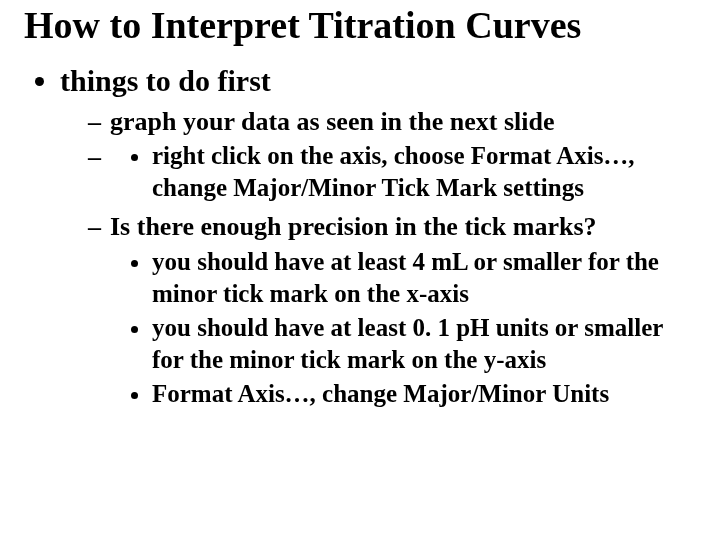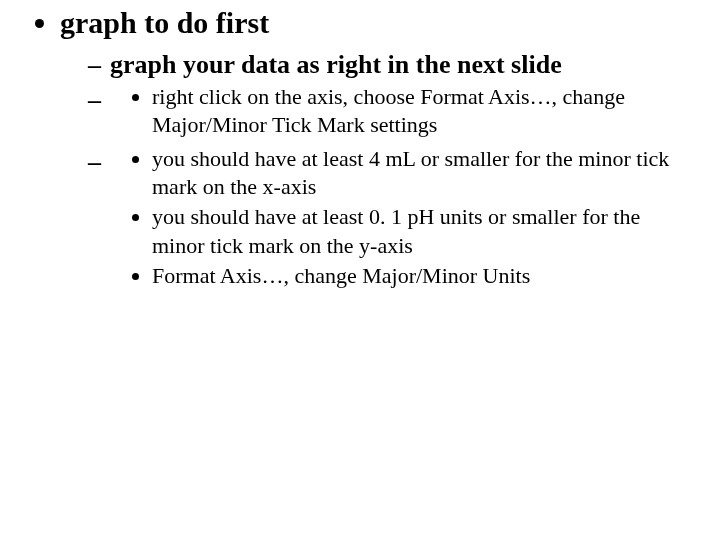--- a/index.html
+++ b/index.html
@@ -52,51 +52,53 @@
     position: absolute;
     left: 0;
     top: 0;
   }
   ul.level3 {
     list-style: disc;
     margin: 2px 0 6px 0;
     padding-left: 42px;
   }
   ul.level3 > li {
-    font-size: 22px;
-    font-weight: normal;
+    font-size: 25px;
+    font-weight: bold;
     line-height: 1.28;
     margin-bottom: 2px;
   }
 </style>
 </head>
 <body>
 
 <div class="slide">
 
+  <h1 class="title">How to Interpret Titration Curves</h1>
 
   <ul class="level1">
     <li>
-      <span>graph to do first</span>
+      <span>things to do first</span>
 
       <ul class="level2">
 
         <li>
-          <span>graph your data as right in the next slide</span>
+          <span>graph your data as seen in the next slide</span>
         </li>
 
         <li>
           <ul class="level3">
             <li>
               <span>right click on the axis, choose Format Axis…, change Major/Minor Tick Mark settings</span>
             </li>
           </ul>
         </li>
 
         <li>
+          <span>Is there enough precision in the tick marks?</span>
           <ul class="level3">
             <li>
               <span>you should have at least 4 mL or smaller for the minor tick mark on the x-axis</span>
             </li>
             <li>
               <span>you should have at least 0. 1 pH units or smaller for the minor tick mark on the y-axis</span>
             </li>
             <li>
               <span>Format Axis…, change Major/Minor Units</span>
             </li>

